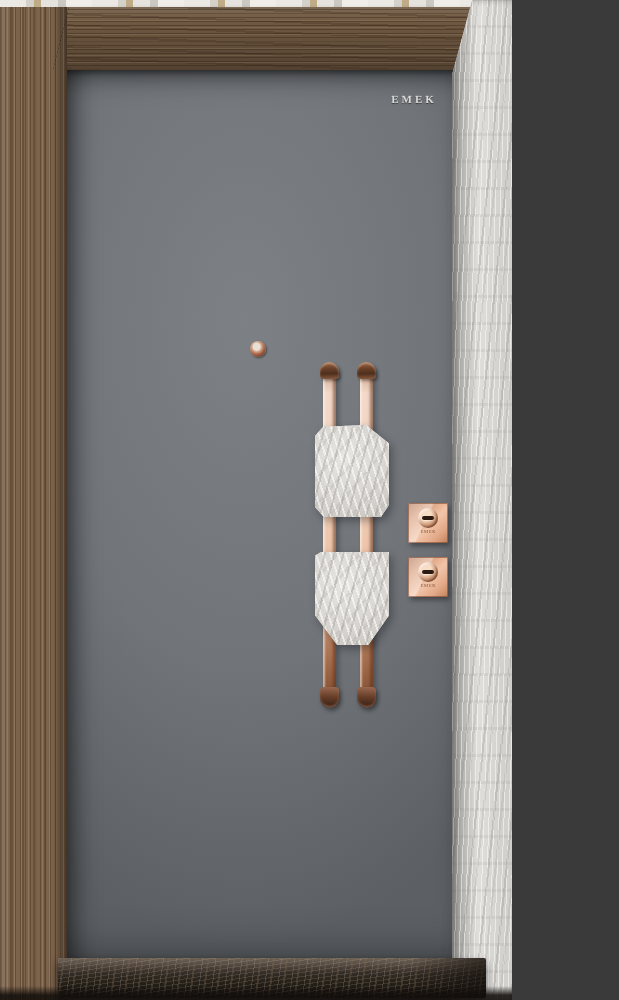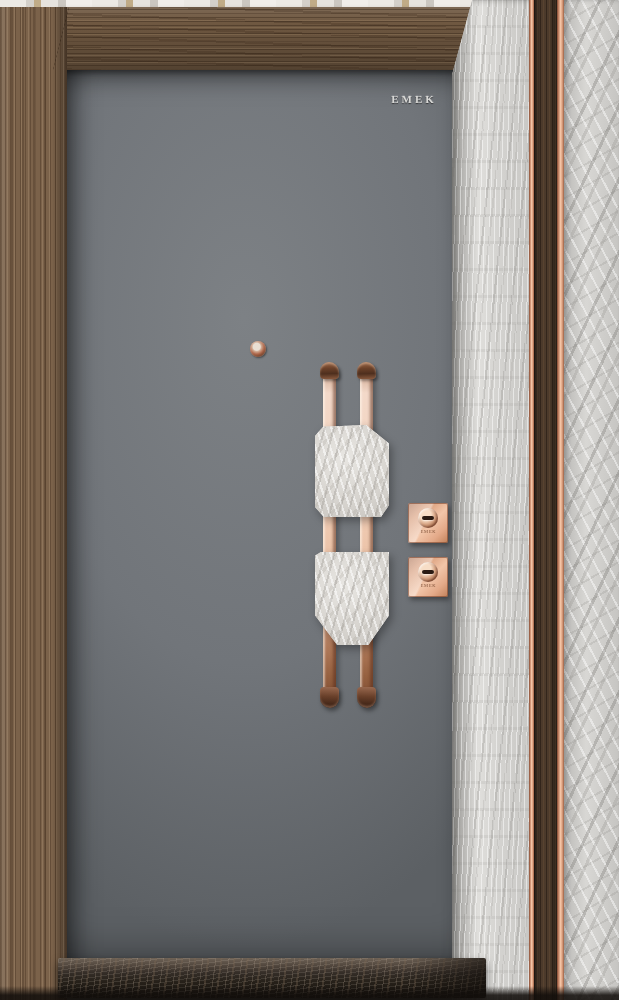--- a/index.html
+++ b/index.html
@@ -1,17 +1,17 @@
 <!DOCTYPE html>
 <html><head>
 <meta charset="utf-8">
 <style>
   html,body{margin:0;padding:0;background:#3a3a3a;}
   .scene{
-    position:relative;width:619px;height:1000px;overflow:hidden;
+    position:relative;width:512px;height:1000px;overflow:hidden;
     background:#6a6e71;
     font-family:"Liberation Sans",sans-serif;
   }
   .scene *{position:absolute;box-sizing:border-box;}
 
   
   .bg-slats{
     left:0;top:0;width:619px;height:14px;z-index:0;
     background:
       repeating-linear-gradient(90deg,

